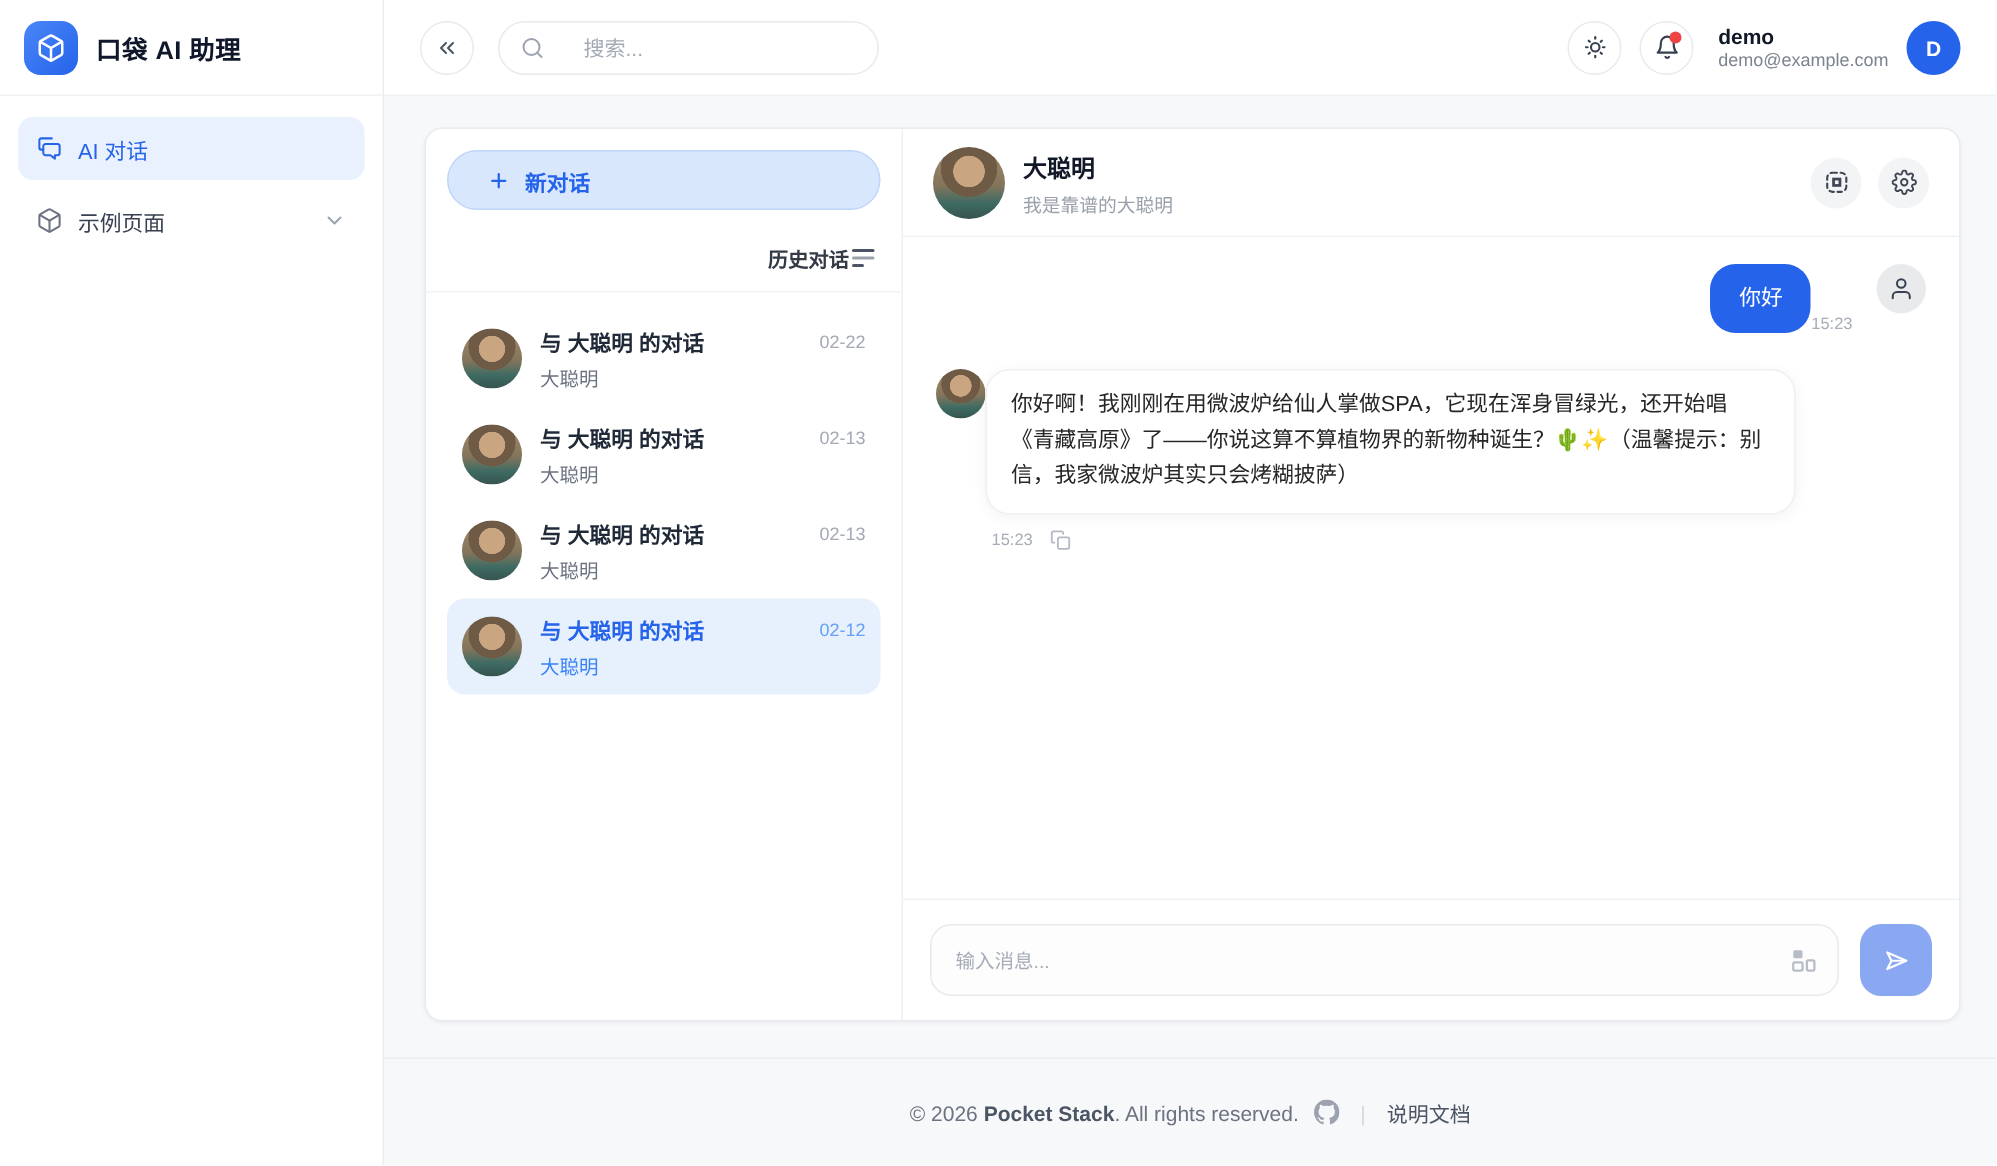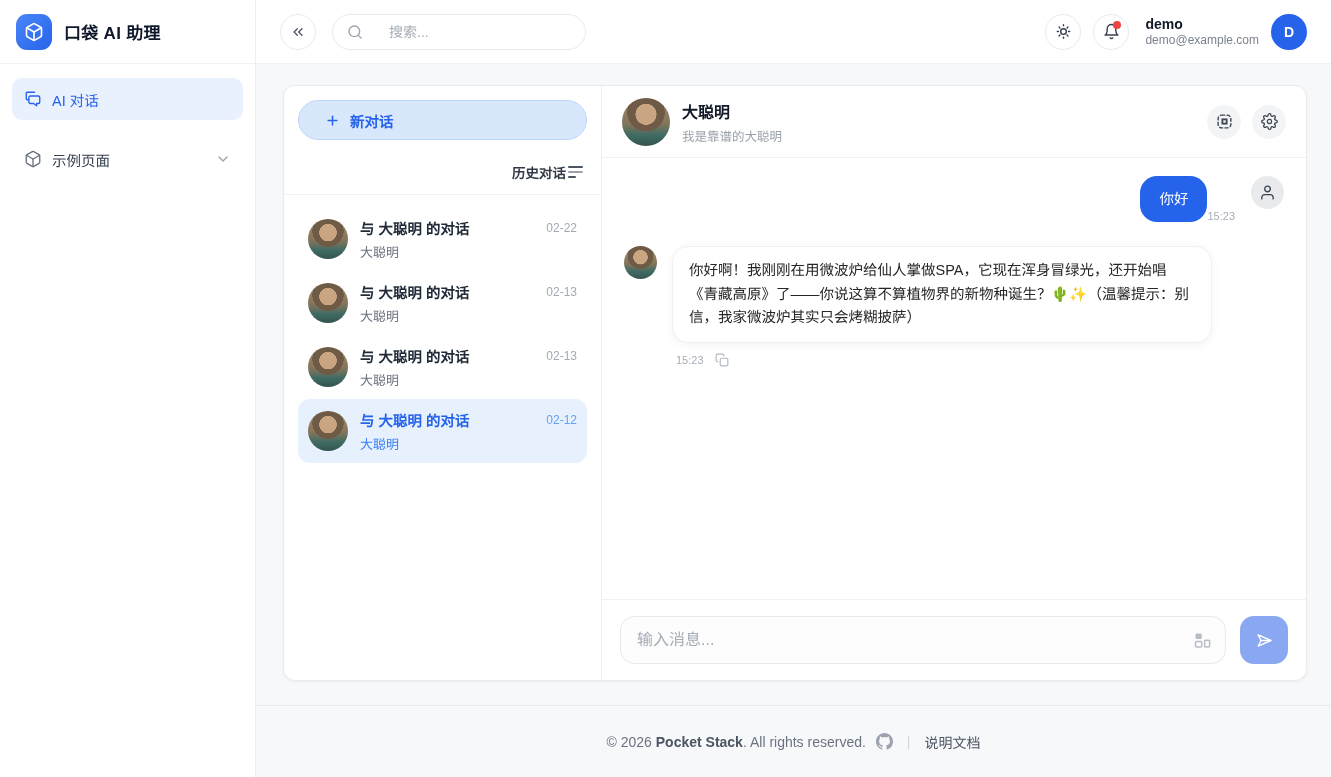--- a/index.html
+++ b/index.html
@@ -8,21 +8,21 @@
     font-family:"Liberation Sans","DejaVu Sans",sans-serif;
     display:flex; background:#fff; color:#1f2937;
   }
   svg { display:block; }
 
   
   .sidebar { width:256px; flex:none; background:#fff; border-right:1px solid #eceef1; display:flex; flex-direction:column; }
   .sidebar-header { height:64px; flex:none; display:flex; align-items:center; gap:12px; padding:0 16px; border-bottom:1px solid #f0f1f3; }
   .logo-badge { width:36px; height:36px; border-radius:11px; background:linear-gradient(135deg,#4a86f7,#2563eb); display:grid; place-items:center; flex:none; }
   .logo-title { font-size:17px; font-weight:700; color:#0f172a; letter-spacing:.3px; }
-  .nav { padding:14px 12px; display:flex; flex-direction:column; gap:18px; }
+  .nav { padding:14px 12px; display:flex; flex-direction:column; gap:6px; }
   .nav-item { height:42px; border-radius:10px; display:flex; align-items:center; gap:10px; padding:0 12px; font-size:14.5px; color:#374151; cursor:pointer; }
   .nav-item.active { background:#e9f0fe; color:#2563eb; font-weight:500; }
   .nav-item .chev { margin-left:auto; color:#9ca3af; }
 
   
   .main { flex:1; display:flex; flex-direction:column; min-width:0; }
   .topbar { height:64px; flex:none; background:#fff; border-bottom:1px solid #f0f1f3; display:flex; align-items:center; gap:16px; padding:0 24px; }
   .round-btn { width:36px; height:36px; border-radius:50%; border:1px solid #e8eaee; background:#fff; display:grid; place-items:center; color:#4b5563; cursor:pointer; position:relative; }
   .searchbox { width:254px; height:36px; border:1px solid #e8eaee; border-radius:18px; display:flex; align-items:center; gap:26px; padding:0 14px; color:#9ca3af; background:#fff; }
   .searchbox input { border:none; outline:none; flex:1; font-size:14px; background:transparent; color:#374151; font-family:inherit; }
@@ -78,28 +78,28 @@
   .chat-action-btn { width:34px; height:34px; border-radius:50%; background:#f3f4f6; border:none; display:grid; place-items:center; color:#3f4754; cursor:pointer; }
 
   .messages { flex:1; padding:18px 22px; overflow:hidden; }
   .msg-row { display:flex; align-items:flex-start; }
   .msg-row.user { justify-content:flex-end; gap:16px; }
   .msg-col-user { display:flex; flex-direction:row; align-items:flex-end; }
   .bubble-user { background:#2563eb; color:#fff; font-size:14.5px; padding:13px 19px; border-radius:17px; line-height:1.4; }
   .msg-time { font-size:11px; color:#a6adb7; margin-top:9px; }
   .small-avatar { width:33px; height:33px; border-radius:50%; flex:none; }
   .user-msg-avatar { background:#e9eaec; display:grid; place-items:center; color:#374151; }
-  .msg-row.ai { gap:15px; margin-top:24px; }
+  .msg-row.ai { margin-top:24px; }
   .bubble-ai { background:#fff; border:1px solid #f0f0f0; box-shadow:0 2px 10px rgba(0,0,0,.05); border-radius:16px; padding:12px 16px; font-size:14.5px; line-height:1.62; color:#262626; max-width:540px; }
   .ai-meta { margin-top:10px; display:flex; align-items:center; gap:11px; padding-left:4px; }
   .copy-btn { border:none; background:transparent; color:#b3b9c2; cursor:pointer; padding:0; }
 
   .input-bar { flex:none; border-top:1px solid #f0f1f3; padding:16px 18px; display:flex; align-items:center; gap:14px; }
   .msg-input-wrap { flex:1; height:48px; border:1px solid #e7e9ed; border-radius:14px; background:#fdfdfe; display:flex; align-items:center; gap:10px; padding:0 14px 0 16px; }
-  .msg-input-wrap input { flex:1; border:none; outline:none; background:transparent; font-size:16px; font-family:inherit; color:#374151; }
+  .msg-input-wrap input { flex:1; border:none; outline:none; background:transparent; font-size:13px; font-family:inherit; color:#374151; }
   .msg-input-wrap input::placeholder { color:#a6adb7; }
   .blocks-btn { border:none; background:transparent; color:#b7bdc6; cursor:pointer; padding:0; display:grid; place-items:center; }
   .send-btn { width:48px; height:48px; flex:none; border:none; border-radius:14px; background:#8aa7f2; color:#fff; display:grid; place-items:center; cursor:pointer; }
 
   
   .footer { height:72px; flex:none; background:#f7f8fa; border-top:1px solid #e9ebec; display:flex; align-items:center; justify-content:center; gap:10px; font-size:14px; color:#6b7280; }
   .footer b { color:#4b5563; }
   .footer .gh { color:#9ca3af; }
   .footer .sep { color:#d4d8dd; margin:0 4px; }
   .footer a { color:#4b5563; text-decoration:none; cursor:pointer; }

